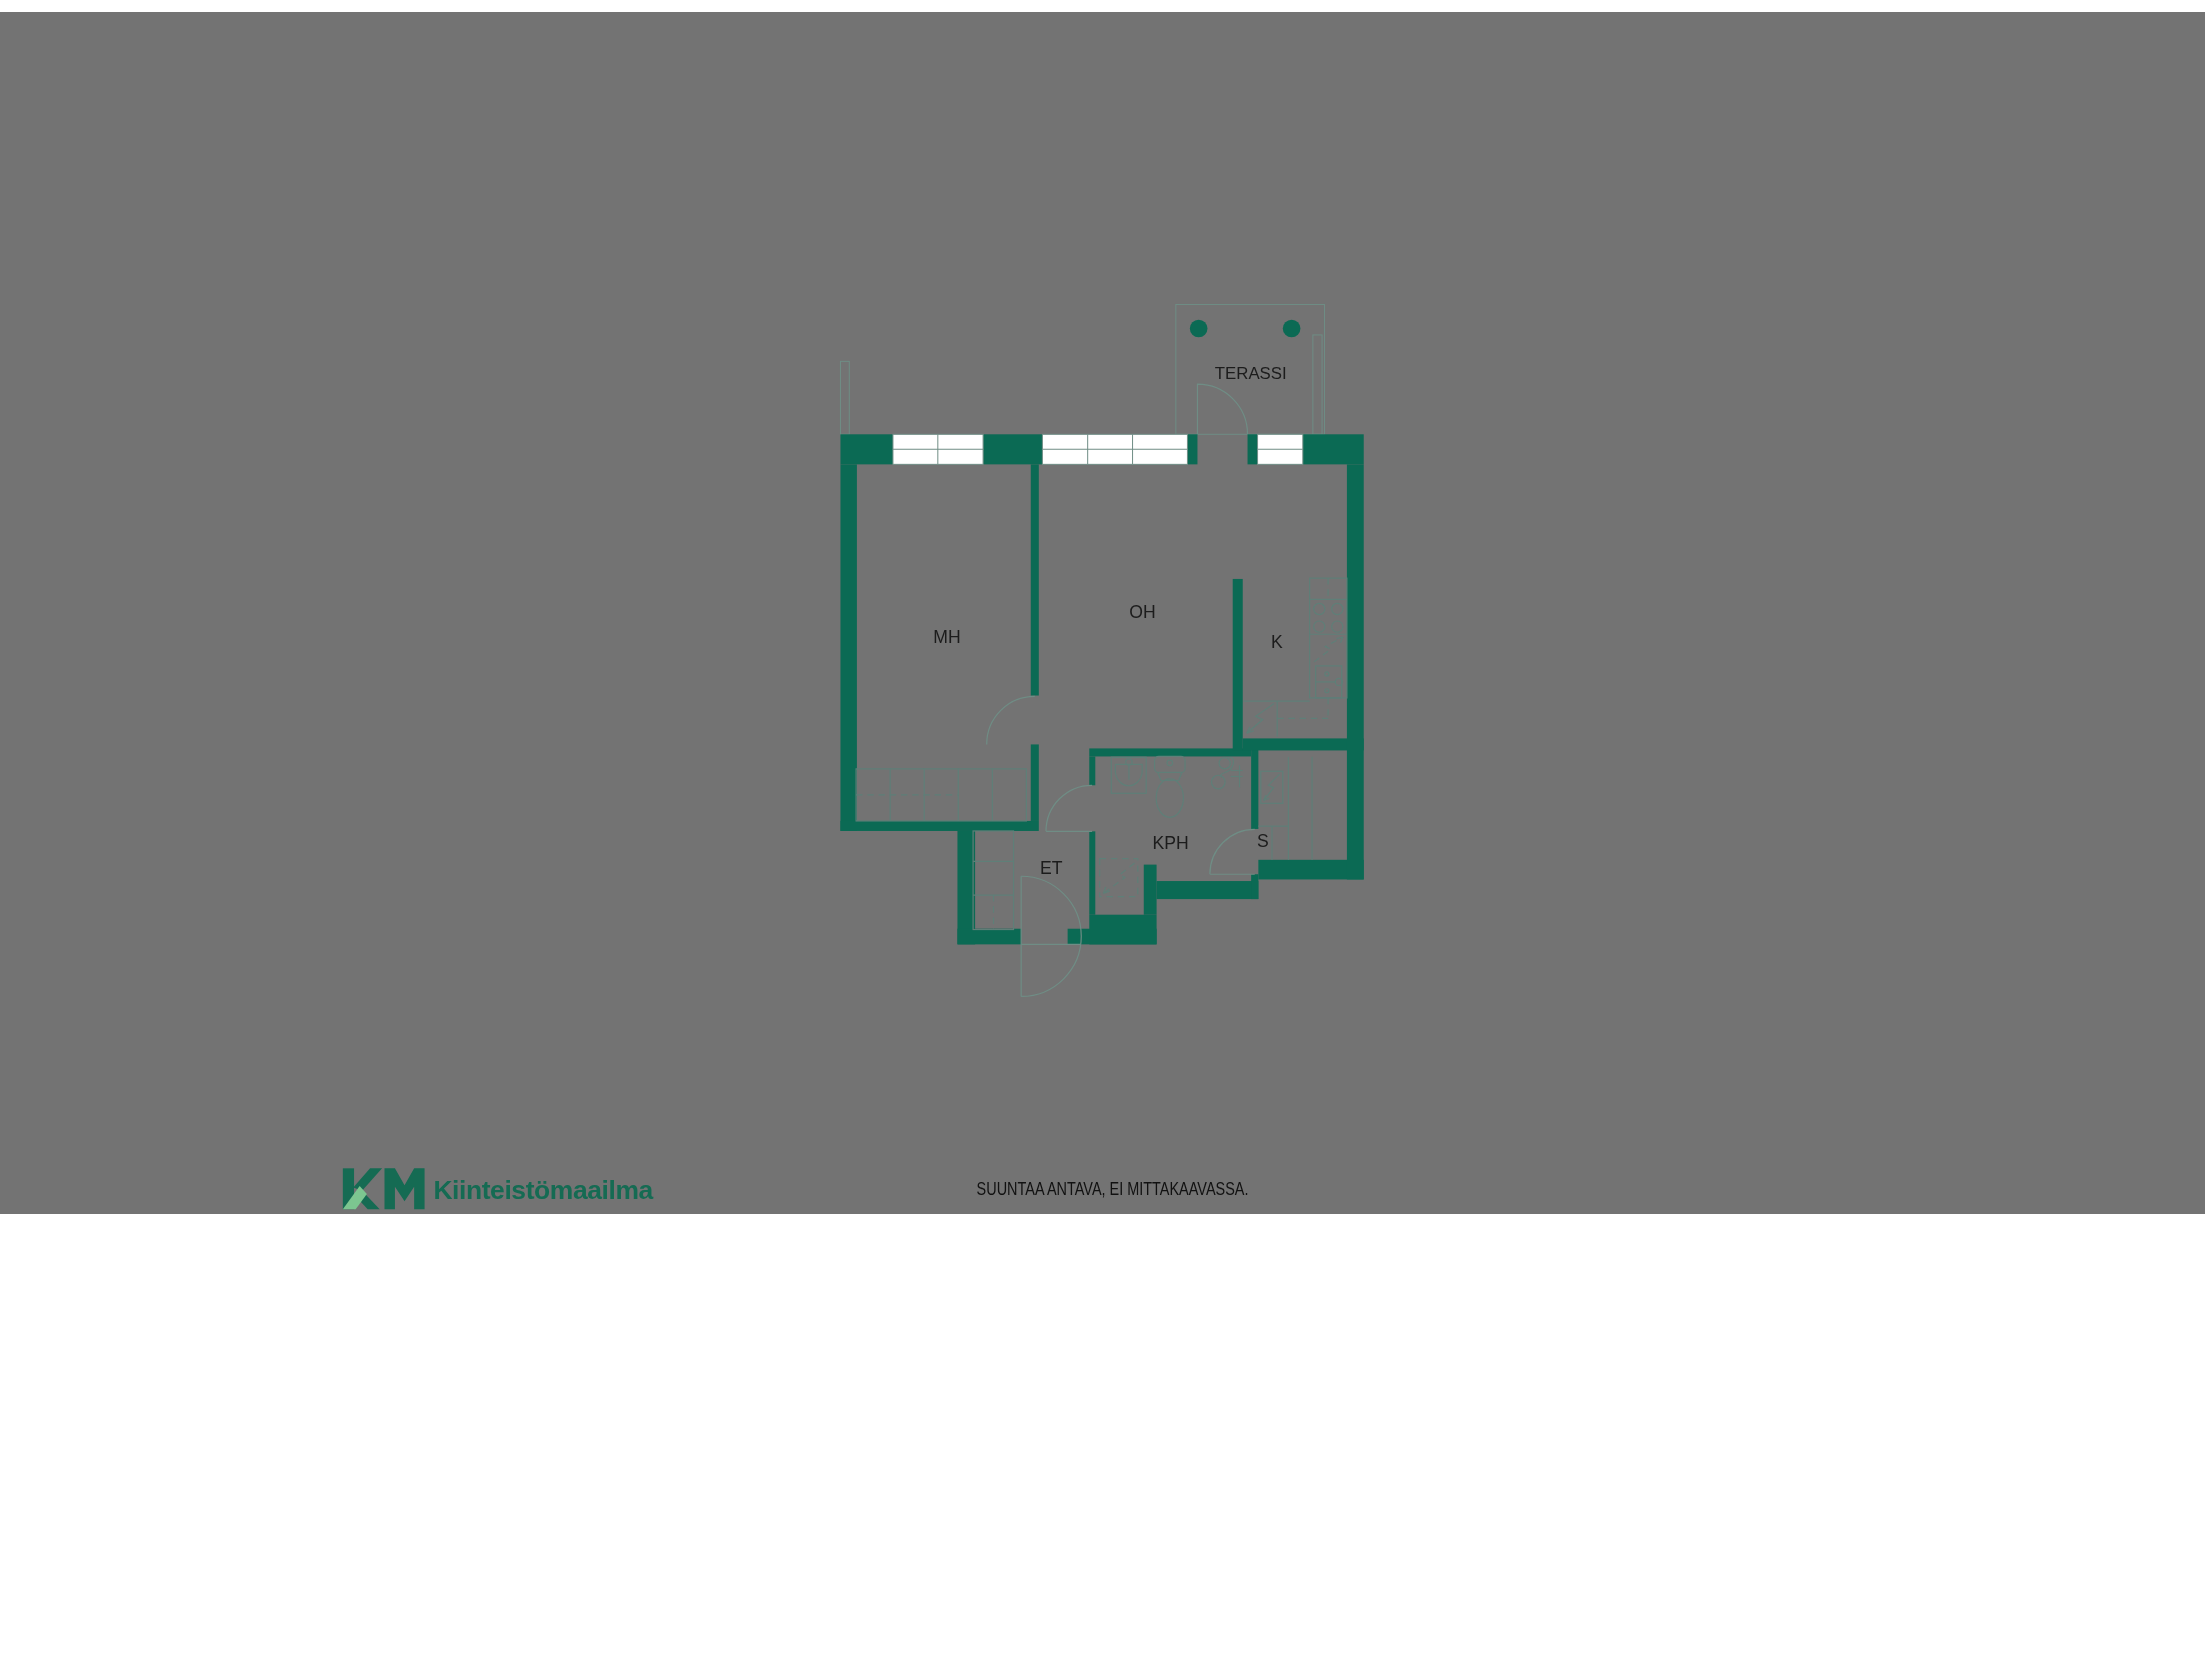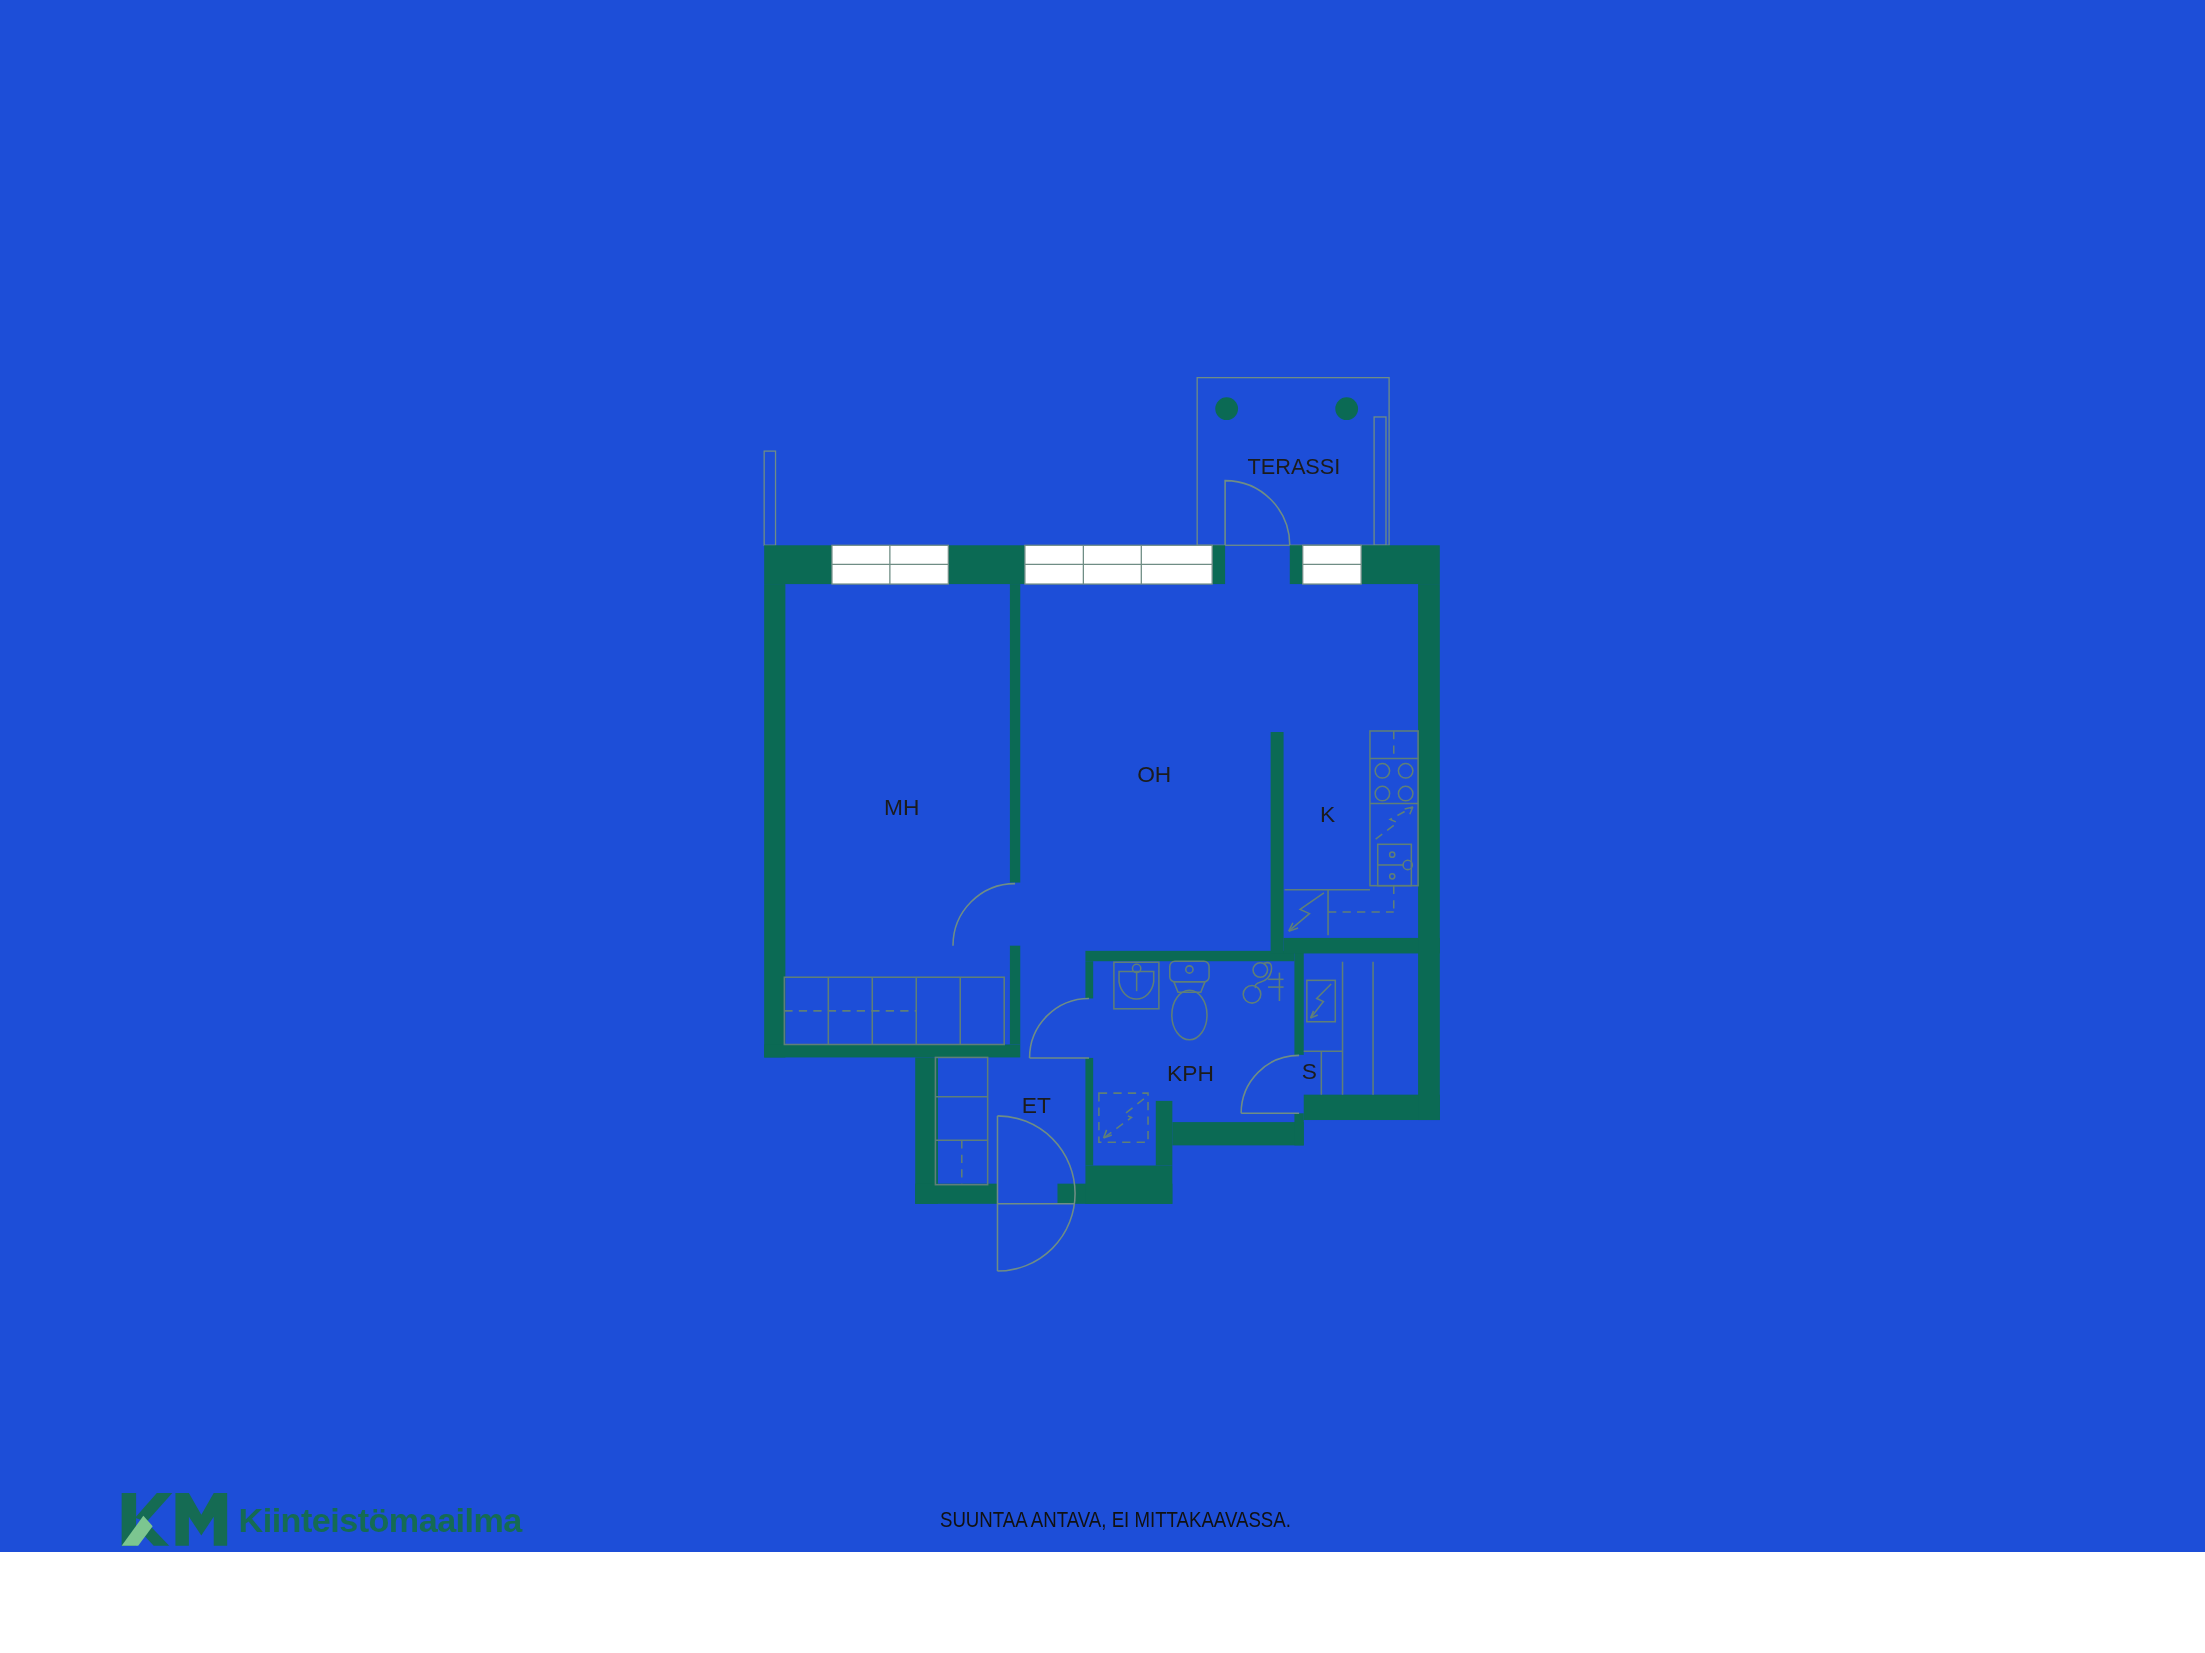--- a/index.html
+++ b/index.html
@@ -1,17 +1,17 @@
 <!DOCTYPE html>
 <html style="font-size:8.8px"><head>
 <meta charset="utf-8">
 <style>
   html,body{margin:0;padding:0;background:#ffffff;}
-  .stage{position:relative;width:2205px;height:1552px;background:#1d4ed8;overflow:hidden;
-         font-family:"Liberation Sans", sans-serif;}
+  .stage{position:relative;width:2205px;height:1202px;background:#737373;overflow:hidden;
+         font-family:"Liberation Sans", sans-serif;margin-top:12px;}
   svg{display:block;width:100%;height:100%;}
   .room-label{font-family:"Liberation Sans", sans-serif;font-size:44px;fill:#1c1c1c;}
   .terrace-label{font-family:"Liberation Sans", sans-serif;font-size:42px;fill:#1c1c1c;}
   .footer-text{font-family:"Liberation Sans", sans-serif;font-size:44px;fill:#111111;}
   .logo-text{font-family:"Liberation Sans", sans-serif;font-size:66px;font-weight:bold;letter-spacing:-1px;}
   .thin{fill:none;stroke:#6f8d85;stroke-width:2.5;}
   .fix{fill:none;stroke:#5f7f78;stroke-width:3;}
   .dash{fill:none;stroke:#5f7f78;stroke-width:3;stroke-dasharray:16 12;}
   .winbox{fill:#ffffff;stroke:#6f8d85;stroke-width:2.5;}
   .doorarc{fill:none;stroke:#6f8d85;stroke-width:3;}

